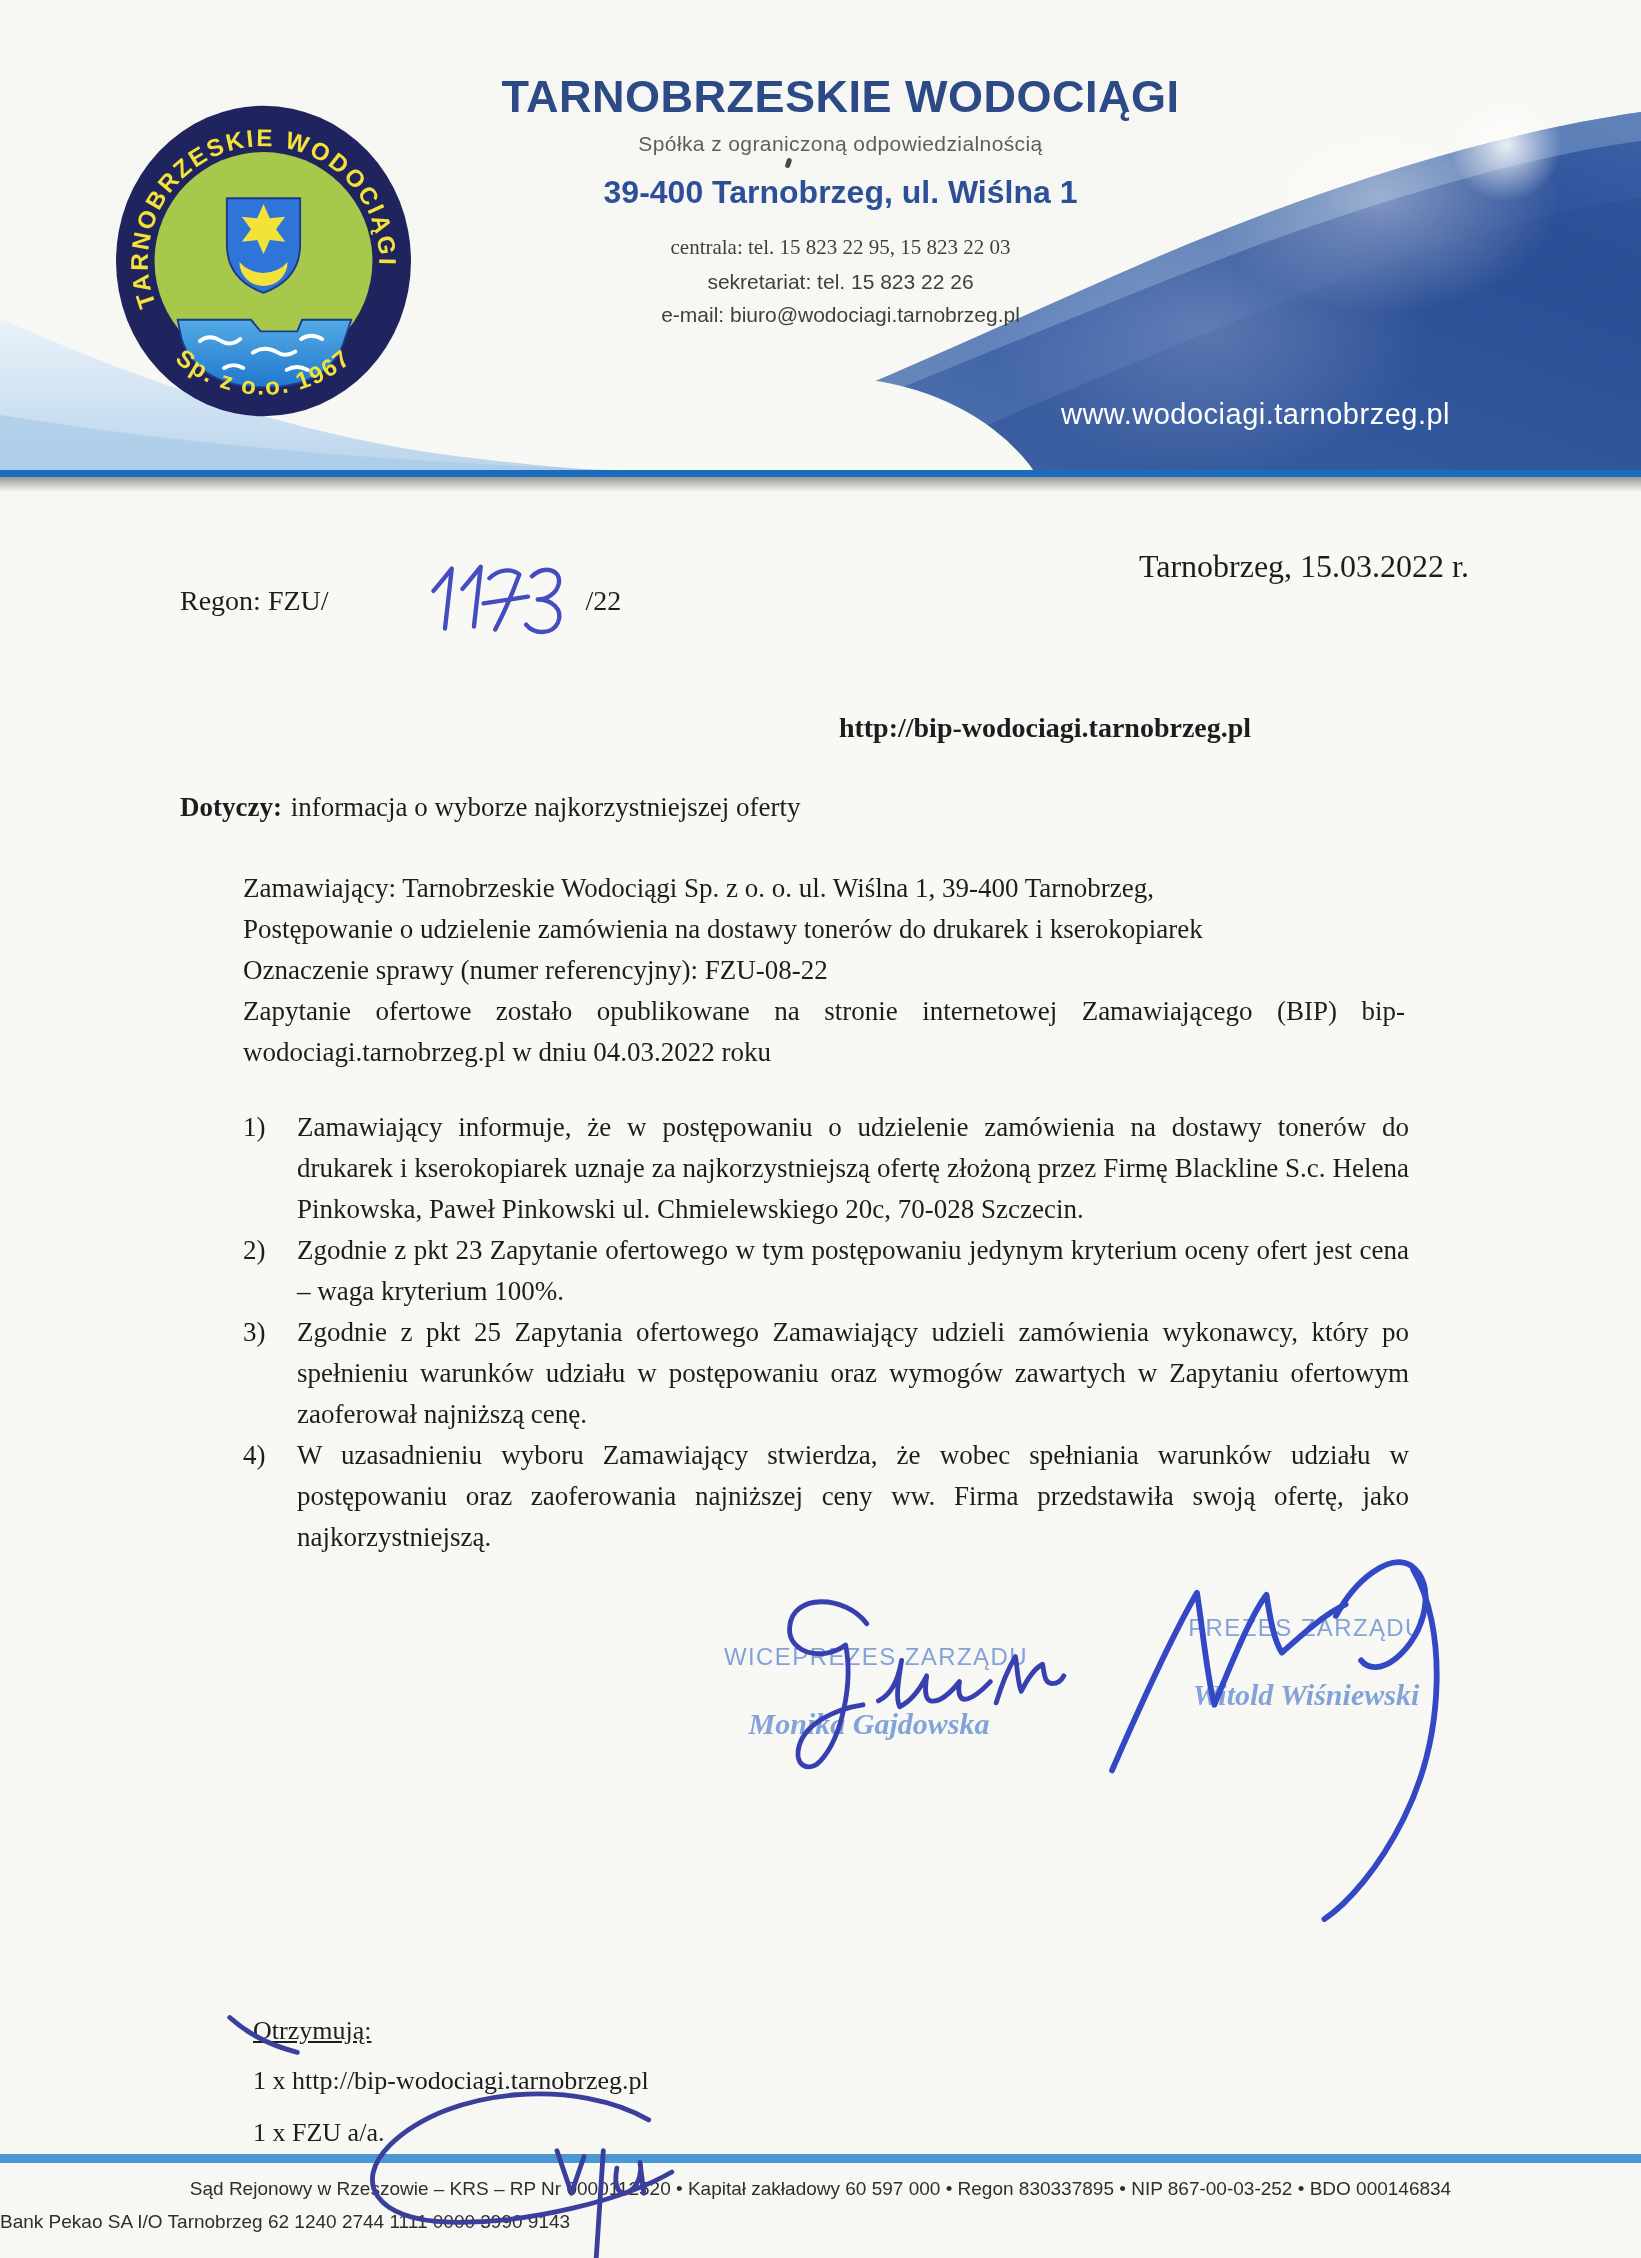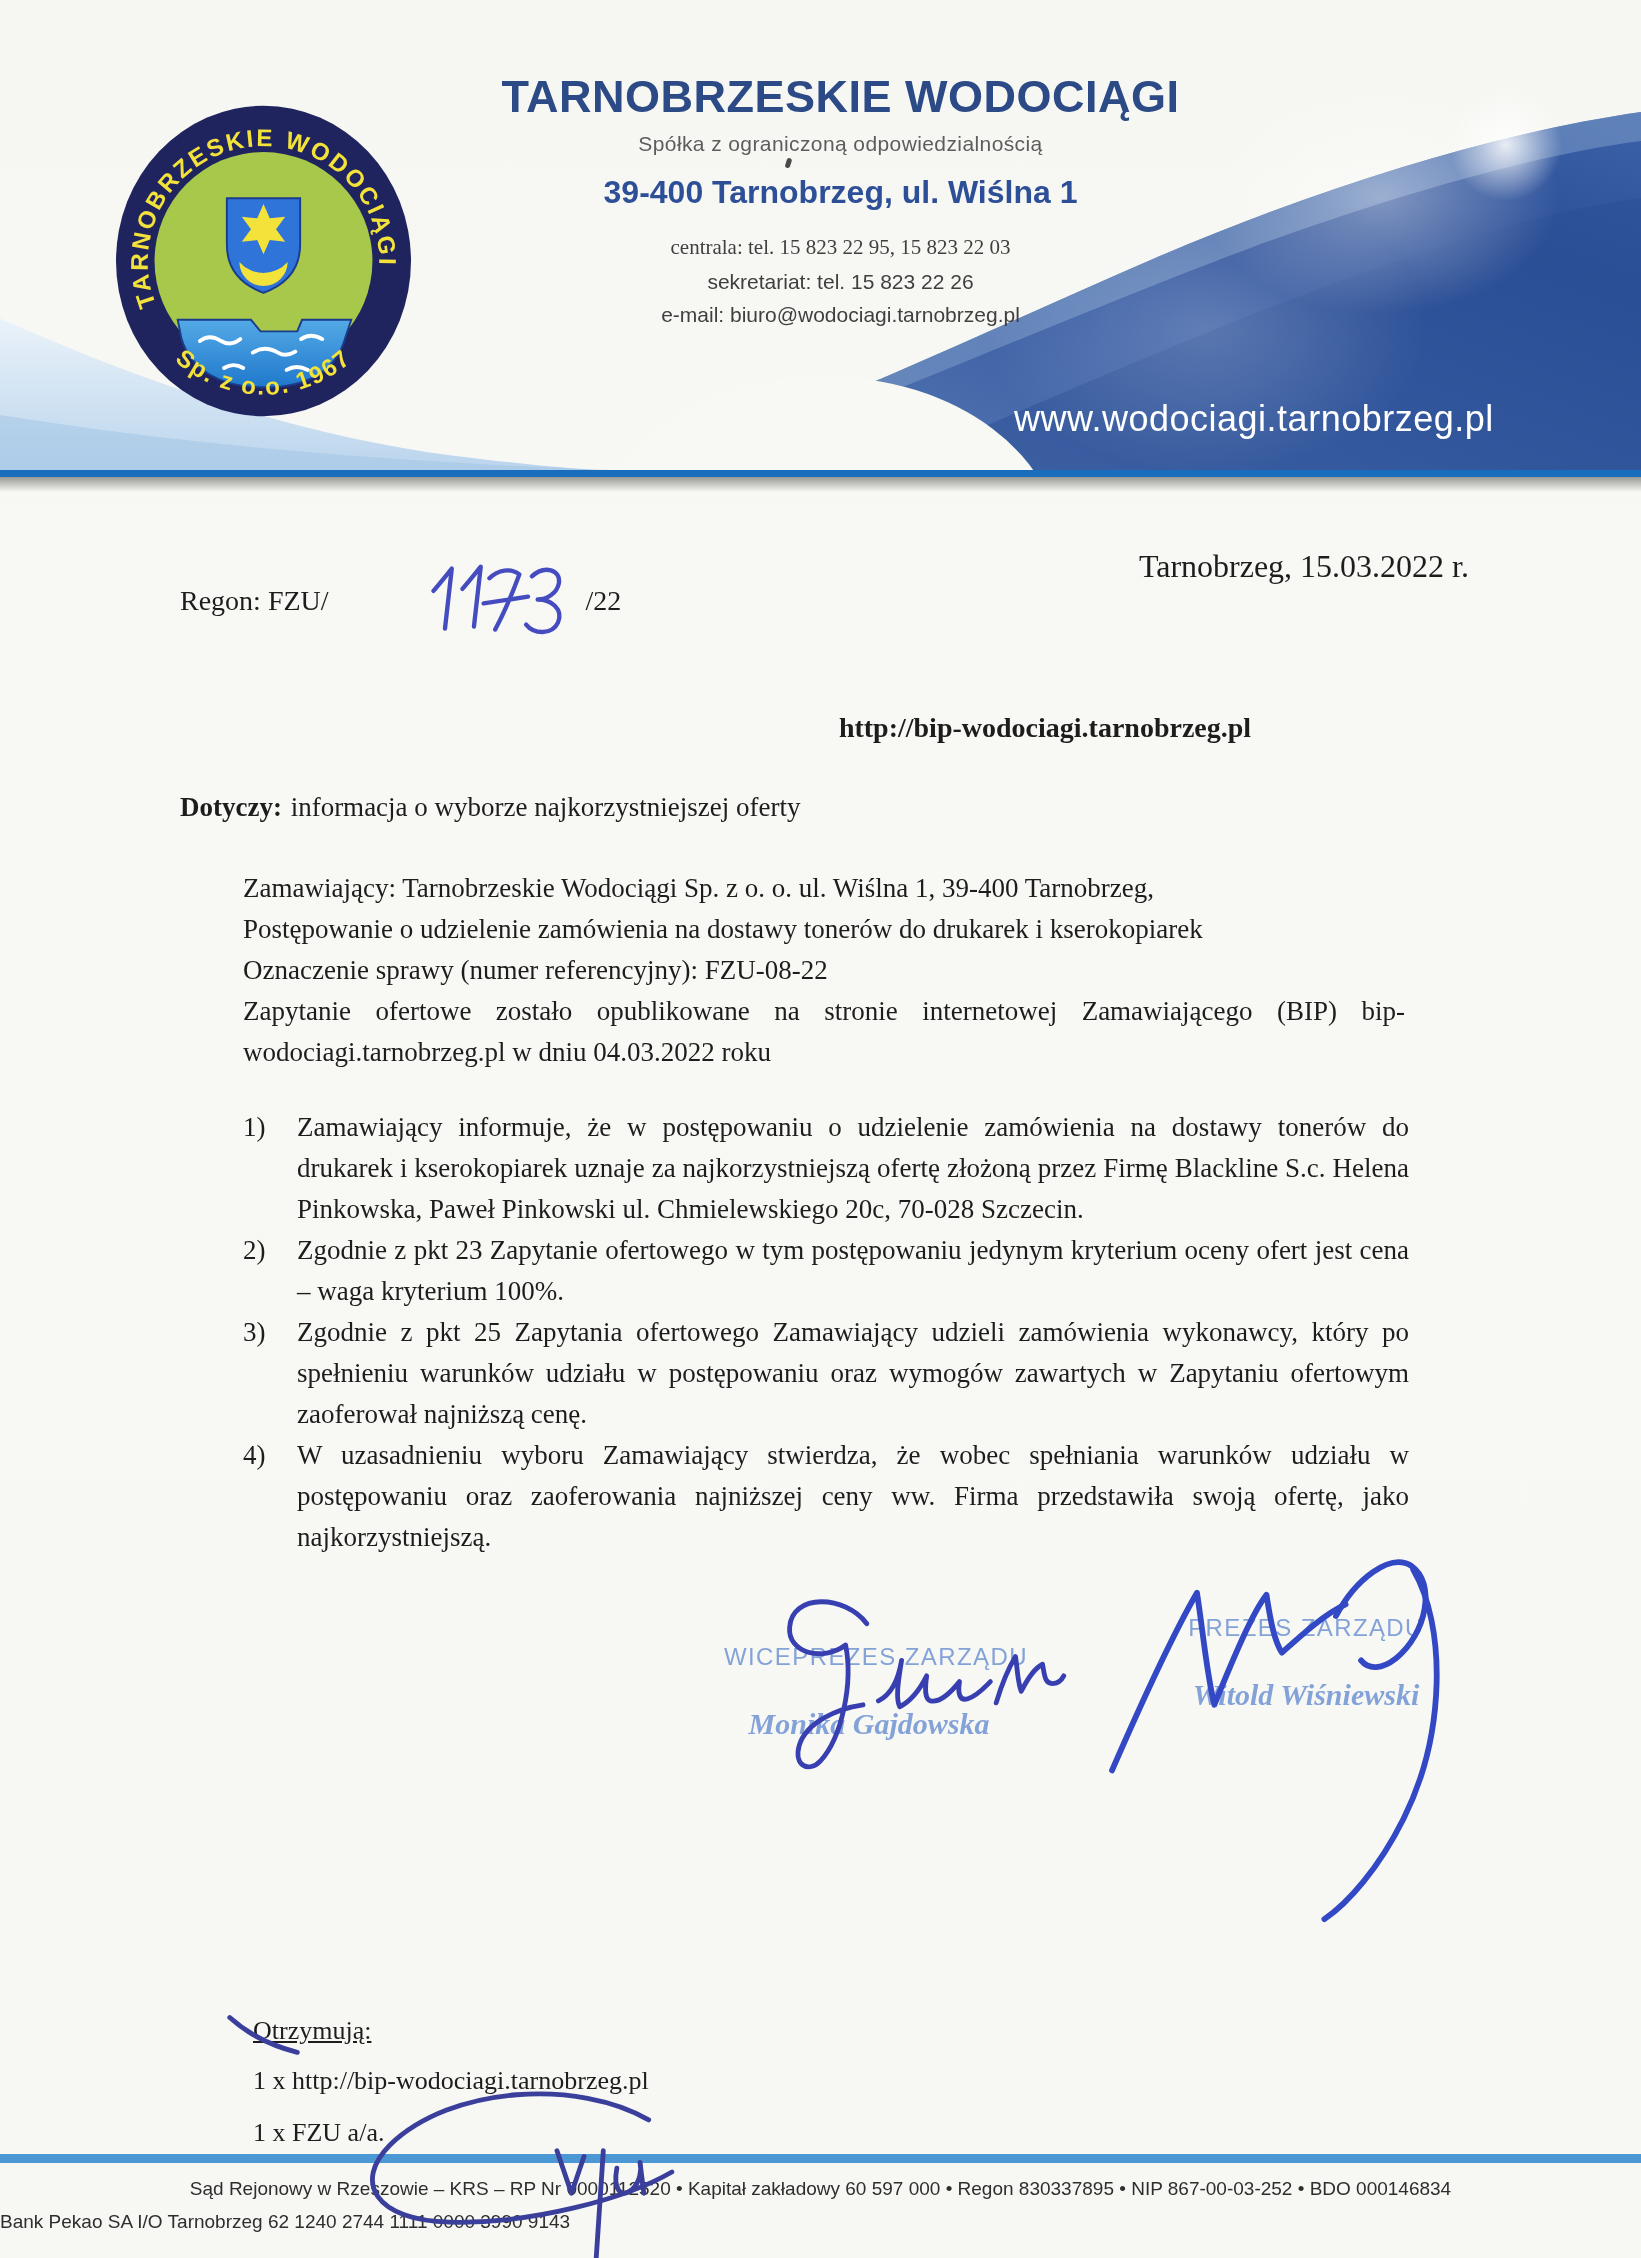--- a/index.html
+++ b/index.html
@@ -10,22 +10,22 @@
   }
   
   .hdr-block{position:absolute;left:406px;top:0;width:869px;text-align:center;font-family:"Liberation Sans",sans-serif;}
   .company-name{position:absolute;left:0;top:71px;width:100%;font-size:45px;font-weight:bold;color:#2c4a86;letter-spacing:0.5px;}
   .legal-form{position:absolute;left:0;top:132px;width:100%;font-size:21px;color:#5d5d5d;letter-spacing:0.4px;}
   .address{position:absolute;left:0;top:174px;width:100%;font-size:32px;font-weight:bold;color:#2d4f97;}
   .contact1{position:absolute;left:0;top:235px;width:100%;font-size:21px;color:#3f3f3f;font-family:Liberation Serif, serif;}
   .contact2{position:absolute;left:0;top:270px;width:100%;font-size:21px;color:#3f3f3f;text-align:center;}
   .contact3{position:absolute;left:0;top:303px;width:100%;font-size:21px;color:#3f3f3f;}
   .speck{position:absolute;left:786px;top:158px;width:4.8px;height:9.7px;background:#4a4a4a;border-radius:2.9px;transform:rotate(18deg);}
-  .website{position:absolute;left:1014px;top:398px;width:483px;
-    font-family:"Liberation Sans",sans-serif;font-size:36px;color:#ffffff;letter-spacing:0.5px;}
+  .website{position:absolute;left:1014px;top:398px;width:483px;text-align:center;
+    font-family:"Liberation Sans",sans-serif;font-size:29px;color:#ffffff;letter-spacing:0.5px;}
   .hdr-rule{position:absolute;left:0;top:470px;width:1641px;height:6.8px;background:#1a6cbd;}
   .hdr-rule-shadow{position:absolute;left:0;top:477px;width:1641px;height:15.4px;
     background:linear-gradient(180deg,rgba(120,120,116,.75),rgba(120,120,116,0));}
   
   .date-line{position:absolute;top:548px;right:172px;font-size:32px;}
   .ref-line{position:absolute;left:180px;top:585px;font-size:28px;}
   .ref-gap{display:inline-block;width:257px;position:relative;}
   .ref-ink-text{position:absolute;left:56px;top:-17.4px;color:transparent;font-size:39px;}
   .bip-line{position:absolute;left:562px;top:712px;width:966px;text-align:center;font-size:28px;font-weight:bold;}
   .subject-line{position:absolute;left:180px;top:792px;font-size:27px;}

